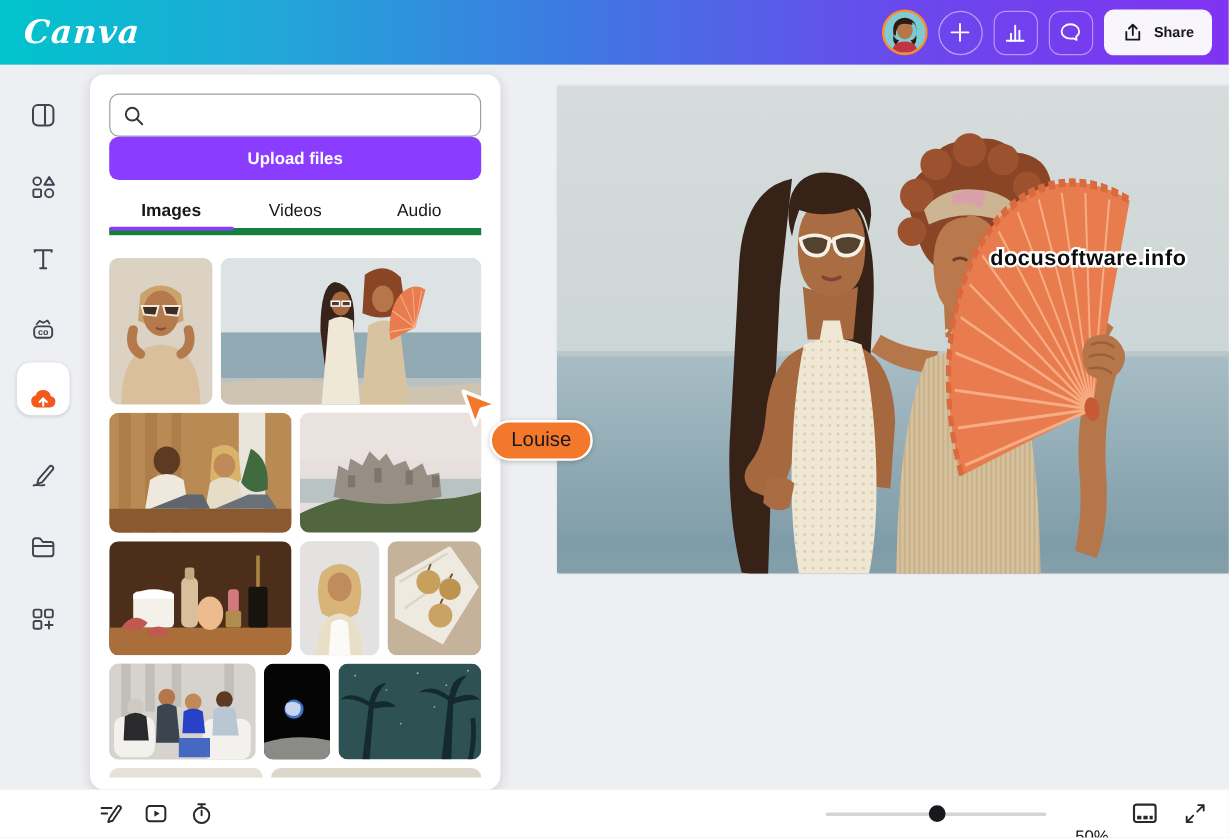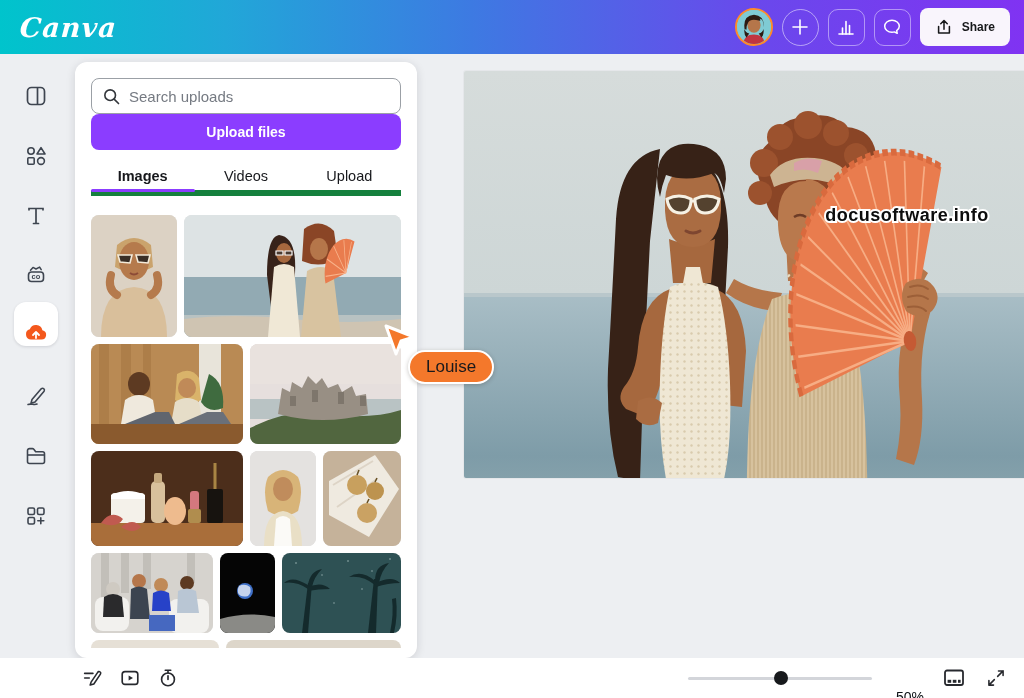--- a/index.html
+++ b/index.html
@@ -170,27 +170,26 @@
         </svg>
       </button>
     </div>
 
     <div class="panel">
       <div class="search-box">
         <svg width="19" height="19" viewBox="0 0 20 20">
           <circle cx="8.6" cy="8.6" r="5.6" fill="none" stroke="#33363b" stroke-width="1.7"></circle>
           <path d="m13 13 4.4 4.4" stroke="#33363b" stroke-width="1.7" stroke-linecap="round"></path>
         </svg>
-        <input type="text" placeholder="Search uploads" style="">
       </div>
       <button class="upload-btn">Upload files</button>
       <div class="tabs">
         <button class="tab active">Images</button>
         <button class="tab">Videos</button>
-        <button class="tab">Upload</button>
+        <button class="tab">Audio</button>
         <div class="tab-underline"></div>
       </div>
 
       <div class="grid">
 
         <div class="grow" style="height:122px;">
           <div class="thumb" style="width:86px;">
             <svg viewBox="0 0 86 122" preserveAspectRatio="none">
               <rect width="86" height="122" fill="#dcd2c4"></rect>
               <path d="M10 122 Q10 74 43 72 Q76 74 76 122 Z" fill="#d9bf9b"></path>

